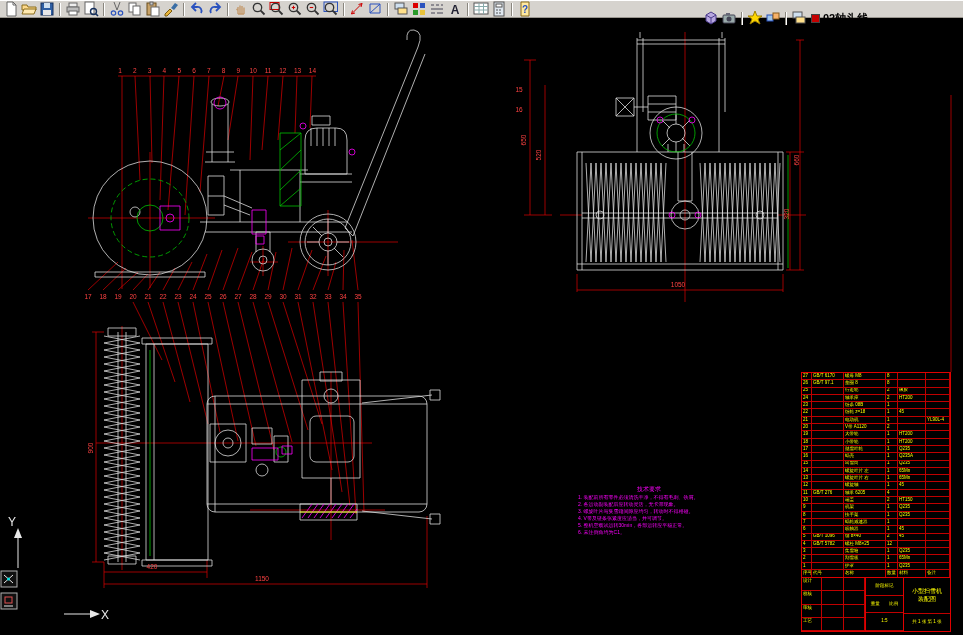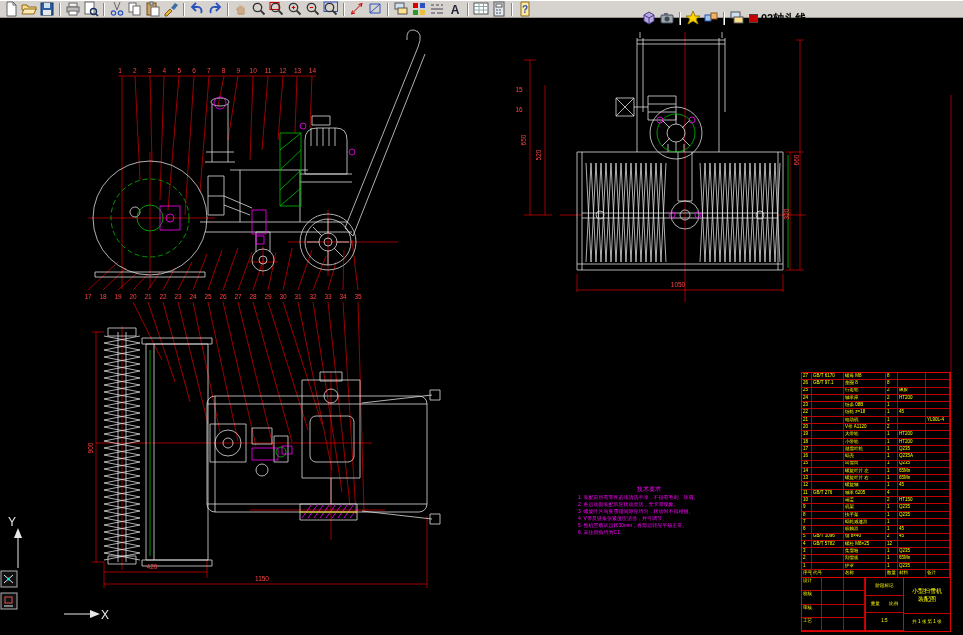--- a/index.html
+++ b/index.html
@@ -1,20 +1,20 @@
 <!DOCTYPE html>
 <html><head>
 <meta charset="utf-8">
 <style>
 *{margin:0;padding:0;box-sizing:border-box}
 html,body{width:963px;height:635px;background:#000;overflow:hidden;font-family:"Liberation Sans",sans-serif}
 .toolbar{position:absolute;top:0;left:0;width:963px;height:18px;background:#d6d3ce;border-top:1px solid #fff;border-bottom:1px solid #9a968f;display:flex;align-items:center;padding:0 2px;z-index:5}
 .tbi{width:18px;height:16px;display:flex;align-items:center;justify-content:center;flex:none}
 .tbsep{width:2px;height:13px;border-left:1px solid #8a877f;border-right:1px solid #fff;margin:0 3px;flex:none}
-#tb-right-seg{position:absolute;left:640px;top:1px;height:32px;display:flex;align-items:center}
+#tb-right-seg{position:absolute;left:702px;top:1px;height:32px;display:flex;align-items:center}
 #tb-right-icons{display:flex;align-items:center}
 .layer-swatch{width:9px;height:9px;background:#c40000;border:1px solid #444;margin:0 3px;flex:none}
 .layer-name{font-size:11px;color:#000;white-space:nowrap;font-weight:bold}
 .canvas{position:absolute;top:18px;left:0;width:963px;height:617px;background:#000}
 svg text{font-family:"Liberation Sans",sans-serif}
 .bal{fill:#ff4242;font-size:6.5px;text-anchor:middle}
 .axis-label{fill:#e8e8e8;font-size:12px}
 #notes{position:absolute;left:578px;top:468px;width:142px;color:#ff00ff;font-size:5px;line-height:7px}
 #notes .nt{text-align:center;font-size:6px;margin-bottom:1px}
 #tblock{position:absolute;left:801px;top:354px;width:150px;height:260px;border:1px solid #e00000;color:#ff0;font-size:4.5px;line-height:1;background:#000;display:flex;flex-direction:column}

